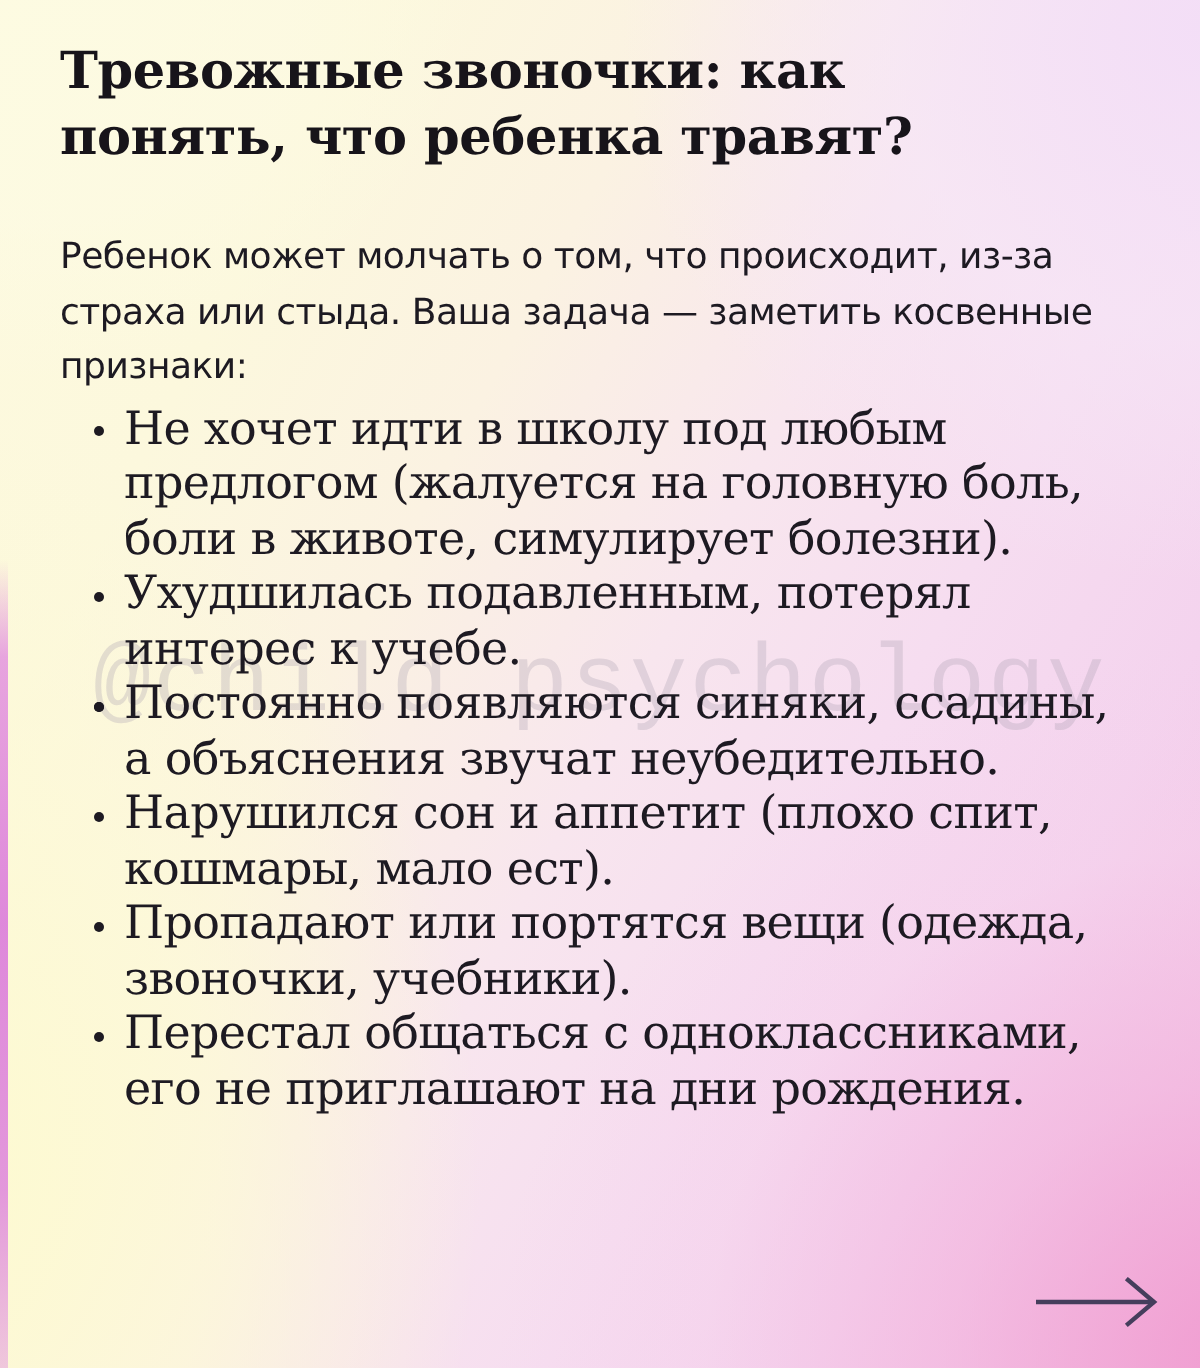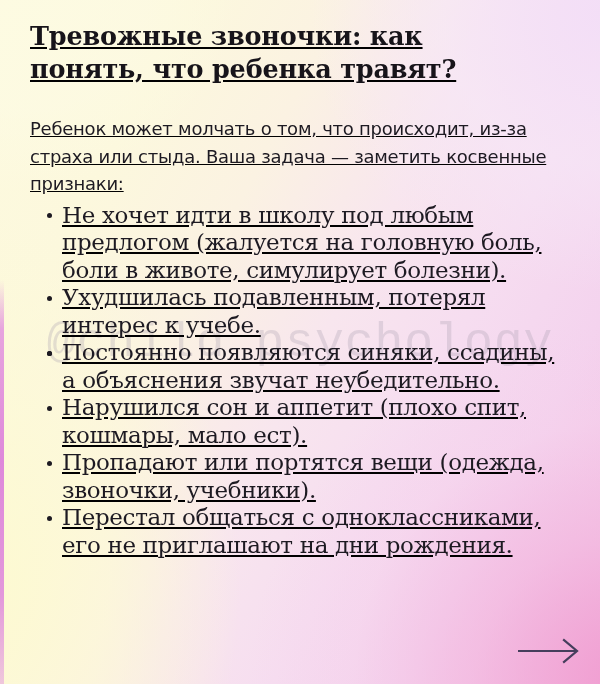--- a/index.html
+++ b/index.html
@@ -90,21 +90,20 @@
     white-space: nowrap;
     user-select: none;
     pointer-events: none;
   }
 
   
   #content {
     position: relative;
     z-index: 3;
     padding: 16px 26px 0 30px;
-    text-decoration: underline;
   }
 
   #title {
     font-family: "DejaVu Serif", serif;
     font-weight: bold;
     font-size: 25.5px;
     line-height: 33px;
     color: #17141a;
     letter-spacing: -0.2px;
     margin: 0;

